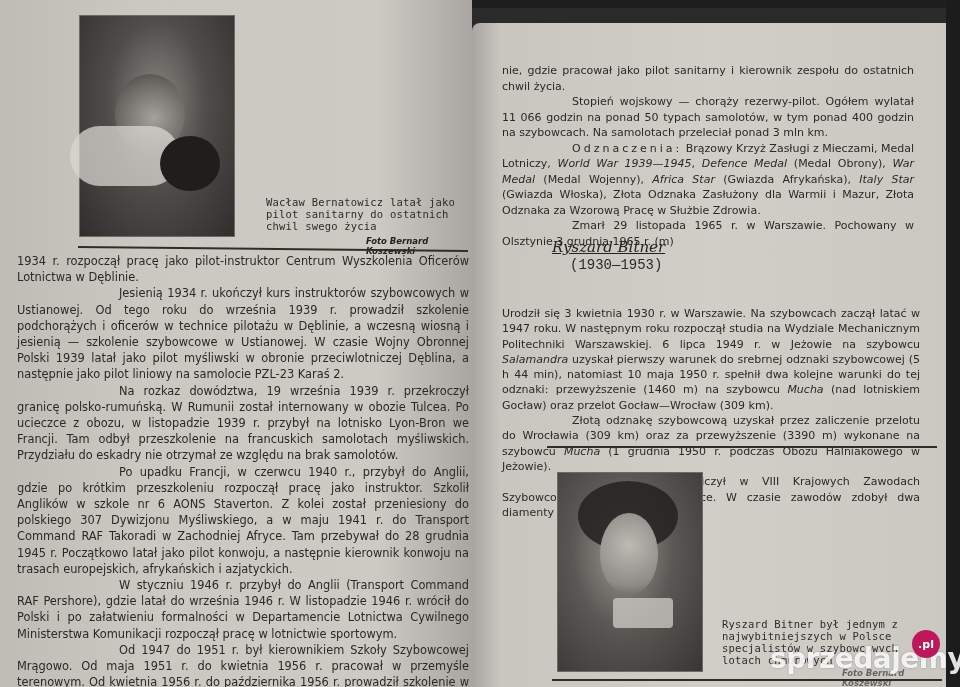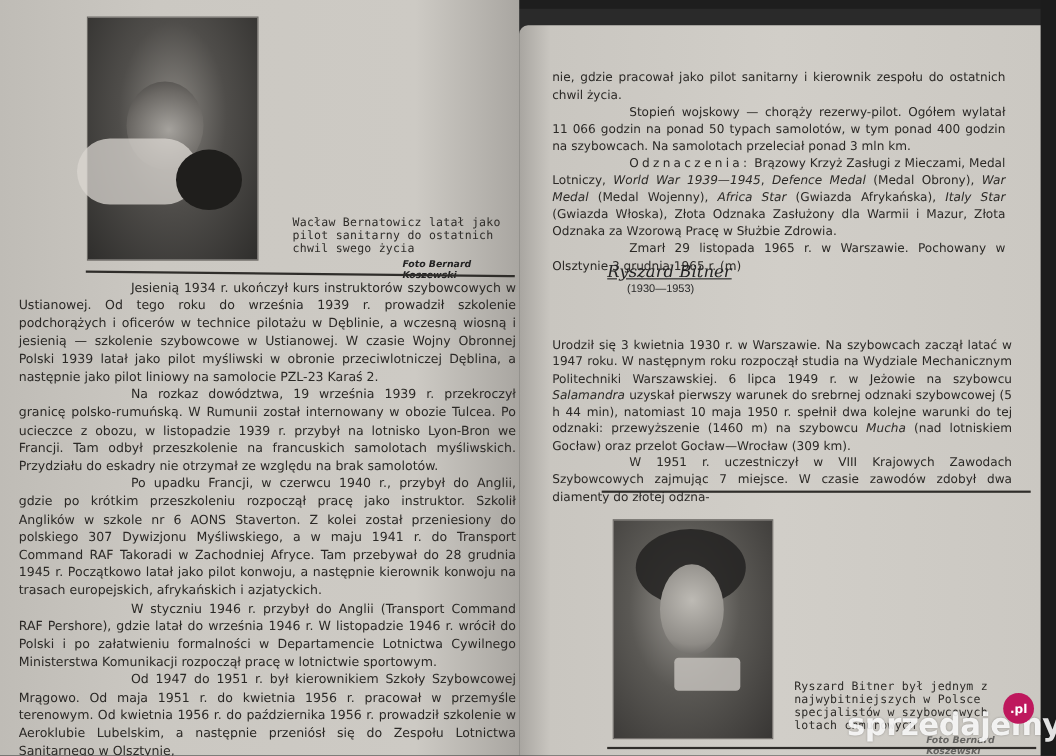--- a/index.html
+++ b/index.html
@@ -49,21 +49,21 @@
     text-align: justify; color: #2b2926;
     font-family: "DejaVu Sans", "Liberation Sans", sans-serif;
   }
   .text p { margin: 0; }
   .text p.indent { text-indent: 102px; }
   .text .it { font-style: italic; }
   .text .sp { letter-spacing: 3px; }
 
   .bio-title { position: absolute; font-style: italic; font-size: 15px;
     font-family: "DejaVu Serif", serif; color: #222; }
-  .bio-years { position: absolute; font-size: 10px; font-family: Liberation Sans, sans-serif; color: #2a2a2a; }
+  .bio-years { position: absolute; font-size: 14px; font-family: Liberation Mono, monospace; color: #2a2a2a; }
   .page-no { position: absolute; font-size: 11px; font-family: "DejaVu Sans", sans-serif; color: #333; }
 
   .watermark {
     position: absolute; left: 770px; top: 642px;
     font-family: "DejaVu Sans", sans-serif; font-weight: bold; font-size: 28px;
     color: rgba(255,255,255,0.88); letter-spacing: -0.5px;
     text-shadow: 0 0 2px rgba(0,0,0,0.3);
   }
   .wm-badge {
     position: absolute; left: 912px; top: 630px; width: 28px; height: 28px;
@@ -83,20 +83,21 @@
     <div class="photo" style="left:79px; top:15px; width:154px; height:220px;">
       <div class="figure" style="left:35px; top:58px; width:70px; height:80px; background:radial-gradient(circle at 55% 55%, #a5a29d 0%, #6c6965 60%, #3d3b39 100%);"></div>
       <div class="figure" style="left:-10px; top:110px; width:110px; height:60px; border-radius:30px; background:#d9d6d0; opacity:0.75;"></div>
       <div class="figure" style="left:80px; top:120px; width:60px; height:55px; background:#1f1e1c;"></div>
     </div>
     <div class="caption" style="left:266px; top:196px; width:200px;">Wacław Bernatowicz latał jako pilot sanitarny do ostatnich chwil swego życia</div>
     <div class="credit" style="left:366px; top:236px;">Foto Bernard Koszewski</div>
     <div class="rule" style="left:78px; top:248px; width:390px; transform:rotate(0.6deg);"></div>
 
     <div class="text" style="left:17px; top:253px; width:452px;">
+      <p>1934 r. rozpoczął pracę jako pilot-instruktor Centrum Wyszkolenia Oficerów Lotnictwa w Dęblinie.</p>
       <p class="indent">Jesienią 1934 r. ukończył kurs instruktorów szybowcowych w Ustianowej. Od tego roku do września 1939 r. prowadził szkolenie podchorążych i oficerów w technice pilotażu w Dęblinie, a wczesną wiosną i jesienią — szkolenie szybowcowe w Ustianowej. W czasie Wojny Obronnej Polski 1939 latał jako pilot myśliwski w obronie przeciwlotniczej Dęblina, a następnie jako pilot liniowy na samolocie PZL-23 Karaś 2.</p>
       <p class="indent">Na rozkaz dowództwa, 19 września 1939 r. przekroczył granicę polsko-rumuńską. W Rumunii został internowany w obozie Tulcea. Po ucieczce z obozu, w listopadzie 1939 r. przybył na lotnisko Lyon-Bron we Francji. Tam odbył przeszkolenie na francuskich samolotach myśliwskich. Przydziału do eskadry nie otrzymał ze względu na brak samolotów.</p>
       <p class="indent">Po upadku Francji, w czerwcu 1940 r., przybył do Anglii, gdzie po krótkim przeszkoleniu rozpoczął pracę jako instruktor. Szkolił Anglików w szkole nr 6 AONS Staverton. Z kolei został przeniesiony do polskiego 307 Dywizjonu Myśliwskiego, a w maju 1941 r. do Transport Command RAF Takoradi w Zachodniej Afryce. Tam przebywał do 28 grudnia 1945 r. Początkowo latał jako pilot konwoju, a następnie kierownik konwoju na trasach europejskich, afrykańskich i azjatyckich.</p>
       <p class="indent">W styczniu 1946 r. przybył do Anglii (Transport Command RAF Pershore), gdzie latał do września 1946 r. W listopadzie 1946 r. wrócił do Polski i po załatwieniu formalności w Departamencie Lotnictwa Cywilnego Ministerstwa Komunikacji rozpoczął pracę w lotnictwie sportowym.</p>
       <p class="indent">Od 1947 do 1951 r. był kierownikiem Szkoły Szybowcowej Mrągowo. Od maja 1951 r. do kwietnia 1956 r. pracował w przemyśle terenowym. Od kwietnia 1956 r. do października 1956 r. prowadził szkolenie w Aeroklubie Lubelskim, a następnie przeniósł się do Zespołu Lotnictwa Sanitarnego w Olsztynie,</p>
     </div>
   </div>
 
   <div class="page right">
     <div class="text" style="left:30px; top:40px; width:412px; font-size:11px; line-height:15.5px;">
@@ -104,20 +105,21 @@
       <p class="indent" style="text-indent:70px;">Stopień wojskowy — chorąży rezerwy-pilot. Ogółem wylatał 11 066 godzin na ponad 50 typach samolotów, w tym ponad 400 godzin na szybowcach. Na samolotach przeleciał ponad 3 mln km.</p>
       <p class="indent" style="text-indent:70px;"><span class="sp">Odznaczenia:</span><span> Brązowy Krzyż Zasługi z Mieczami, Medal Lotniczy, </span><span class="it">World War 1939—1945</span><span>, </span><span class="it">Defence Medal</span><span> (Medal Obrony), </span><span class="it">War Medal</span><span> (Medal Wojenny), </span><span class="it">Africa Star</span><span> (Gwiazda Afrykańska), </span><span class="it">Italy Star</span><span> (Gwiazda Włoska), Złota Odznaka Zasłużony dla Warmii i Mazur, Złota Odznaka za Wzorową Pracę w Służbie Zdrowia.</span></p>
       <p class="indent" style="text-indent:70px;">Zmarł 29 listopada 1965 r. w Warszawie. Pochowany w Olsztynie 3 grudnia 1965 r. (m)</p>
     </div>
 
     <div class="bio-title" style="left:80px; top:215px;text-decoration:underline;">Ryszard Bitner</div>
     <div class="bio-years" style="left:98px; top:234px;">(1930—1953)</div>
 
     <div class="text" style="left:30px; top:255px; width:418px; font-size:11px; line-height:15.3px;margin-top:28px;">
       <p><span>Urodził się 3 kwietnia 1930 r. w Warszawie. Na szybowcach zaczął latać w 1947 roku. W następnym roku rozpoczął studia na Wydziale Mechanicznym Politechniki Warszawskiej. 6 lipca 1949 r. w Jeżowie na szybowcu </span><span class="it">Salamandra</span><span> uzyskał pierwszy warunek do srebrnej odznaki szybowcowej (5 h 44 min), natomiast 10 maja 1950 r. spełnił dwa kolejne warunki do tej odznaki: przewyższenie (1460 m) na szybowcu </span><span class="it">Mucha</span><span> (nad lotniskiem Gocław) oraz przelot Gocław—Wrocław (309 km).</span></p>
+      <p class="indent" style="text-indent:70px;"><span>Złotą odznakę szybowcową uzyskał przez zaliczenie przelotu do Wrocławia (309 km) oraz za przewyższenie (3390 m) wykonane na szybowcu </span><span class="it">Mucha</span><span> (1 grudnia 1950 r. podczas Obozu Halniakowego w Jeżowie).</span></p>
       <p class="indent" style="text-indent:70px;">W 1951 r. uczestniczył w VIII Krajowych Zawodach Szybowcowych zajmując 7 miejsce. W czasie zawodów zdobył dwa diamenty do złotej odzna-</p>
     </div>
 
     <div class="rule" style="left:75px; top:423px; width:390px; height:1.5px;"></div>
 
     <div class="photo" style="left:85px; top:449px; width:144px; height:198px; background:radial-gradient(ellipse at 45% 40%, #9a9792 0%, #5a5854 45%, #383634 100%);">
       <div class="figure" style="left:20px; top:8px; width:100px; height:70px; background:#262523; opacity:0.9;"></div>
       <div class="figure" style="left:42px; top:40px; width:58px; height:82px; background:radial-gradient(circle at 50% 40%, #bdbab4 0%, #8e8b86 70%, #5d5b58 100%);"></div>
       <div class="figure" style="left:55px; top:125px; width:60px; height:30px; border-radius:4px; background:#c9c6c0; opacity:0.8;"></div>
     </div>

